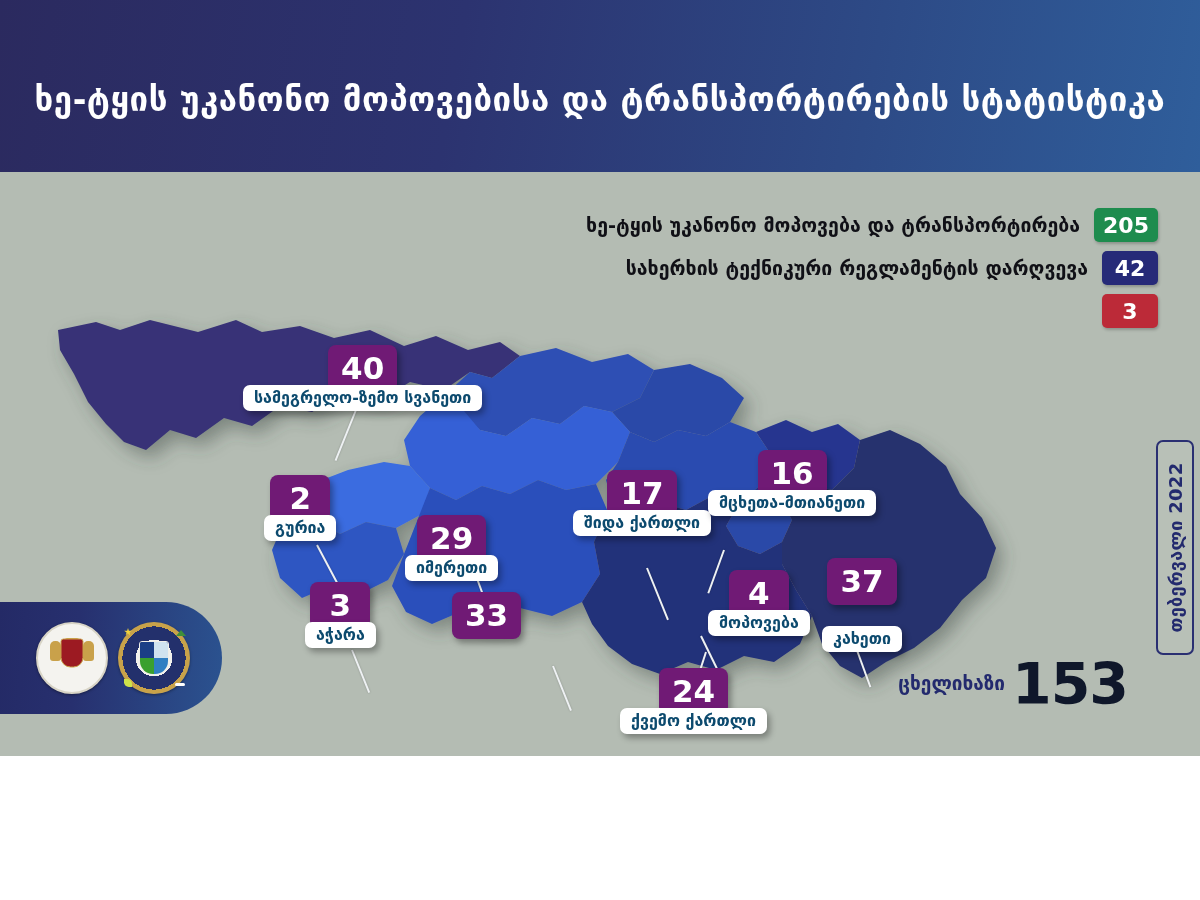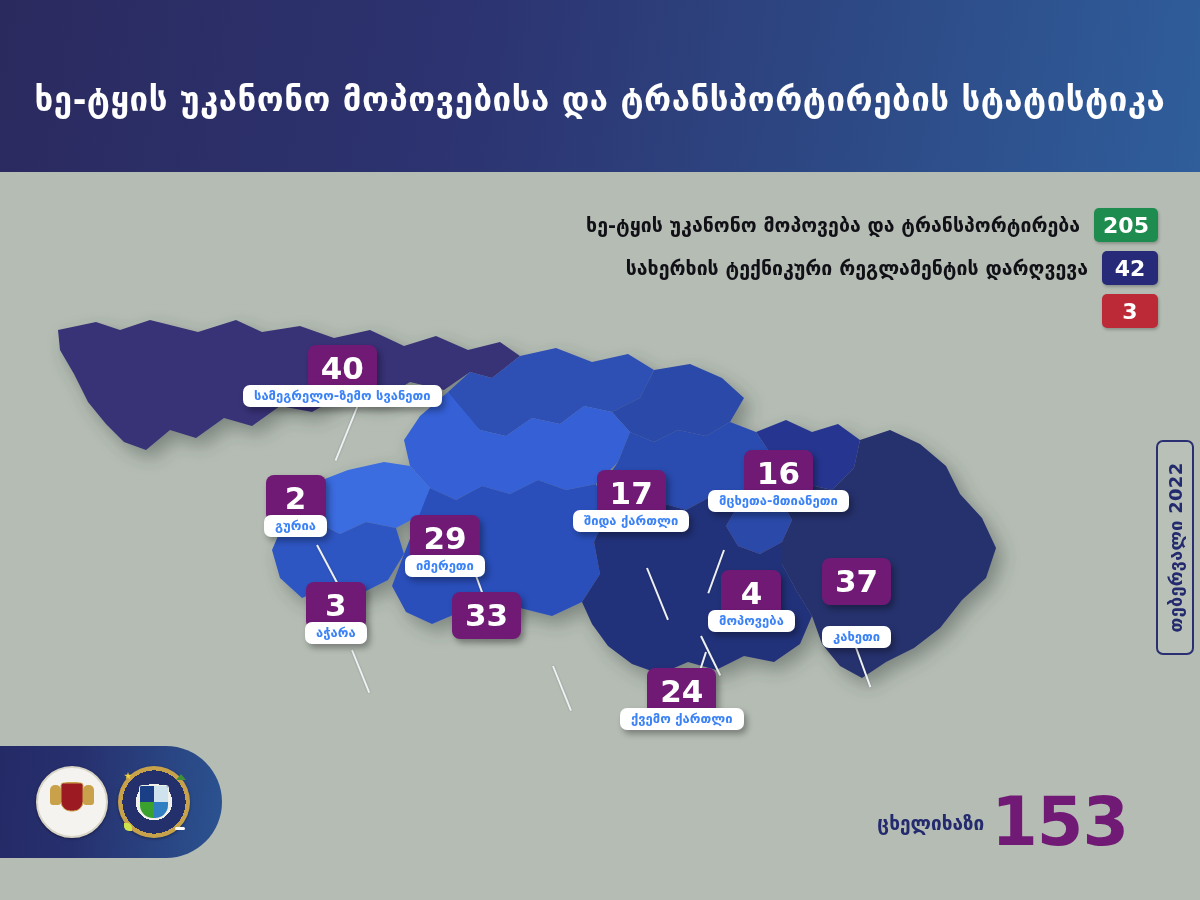--- a/index.html
+++ b/index.html
@@ -3,21 +3,21 @@
 <meta charset="utf-8">
 <style>
   * { box-sizing: border-box; margin: 0; padding: 0; }
   html, body {
     width: 1200px; height: 900px;
     font-family: "DejaVu Sans", "Liberation Sans", sans-serif;
     overflow: hidden;
   }
   #poster {
     position: relative;
-    width: 1200px; height: 900px;
+    width: 1200px; height: 756px;
     background: #b4bcb3;
     overflow: hidden;
     text-decoration: underline;
   }
 
   
   #header {
     position: absolute; left: 0; top: 0;
     width: 1200px; height: 172px;
     background: linear-gradient(100deg, #2b2a5f 0%, #2c3370 38%, #2d4a86 72%, #2f5e9b 100%);
@@ -92,22 +92,22 @@
     font-weight: bold;
     display: flex; align-items: center; justify-content: center;
     padding: 0 13px;
     box-shadow: 3px 4px 6px rgba(0,0,0,.35);
     line-height: 1;
   }
   .marker-name {
     margin-top: -7px;
     background: #ffffff;
     border-radius: 7px;
-    color: #3b82f6;
-    font-size: 13px;
+    color: #0c4a6e;
+    font-size: 16px;
     font-weight: bold;
     padding: 3px 11px 4px 11px;
     white-space: nowrap;
     box-shadow: 3px 4px 6px rgba(0,0,0,.32);
   }
   .leader {
     position: absolute;
     background: #eef1f3;
     width: 2px;
     transform-origin: top center;
@@ -232,22 +232,22 @@
   }
   #hotline-words {
     display: flex; flex-direction: row;
     align-items: flex-end;
     line-height: 1.02;
     color: #232a6e;
     font-size: 19px;
     font-weight: bold;
   }
   #hotline-number {
-    color: #701a75;
-    font-size: 67px;
+    color: #0f172a;
+    font-size: 57px;
     font-weight: bold;
     letter-spacing: -1px;
     line-height: .92;
   }
 </style>
 </head>
 <body>
 
 <div id="poster">
 

